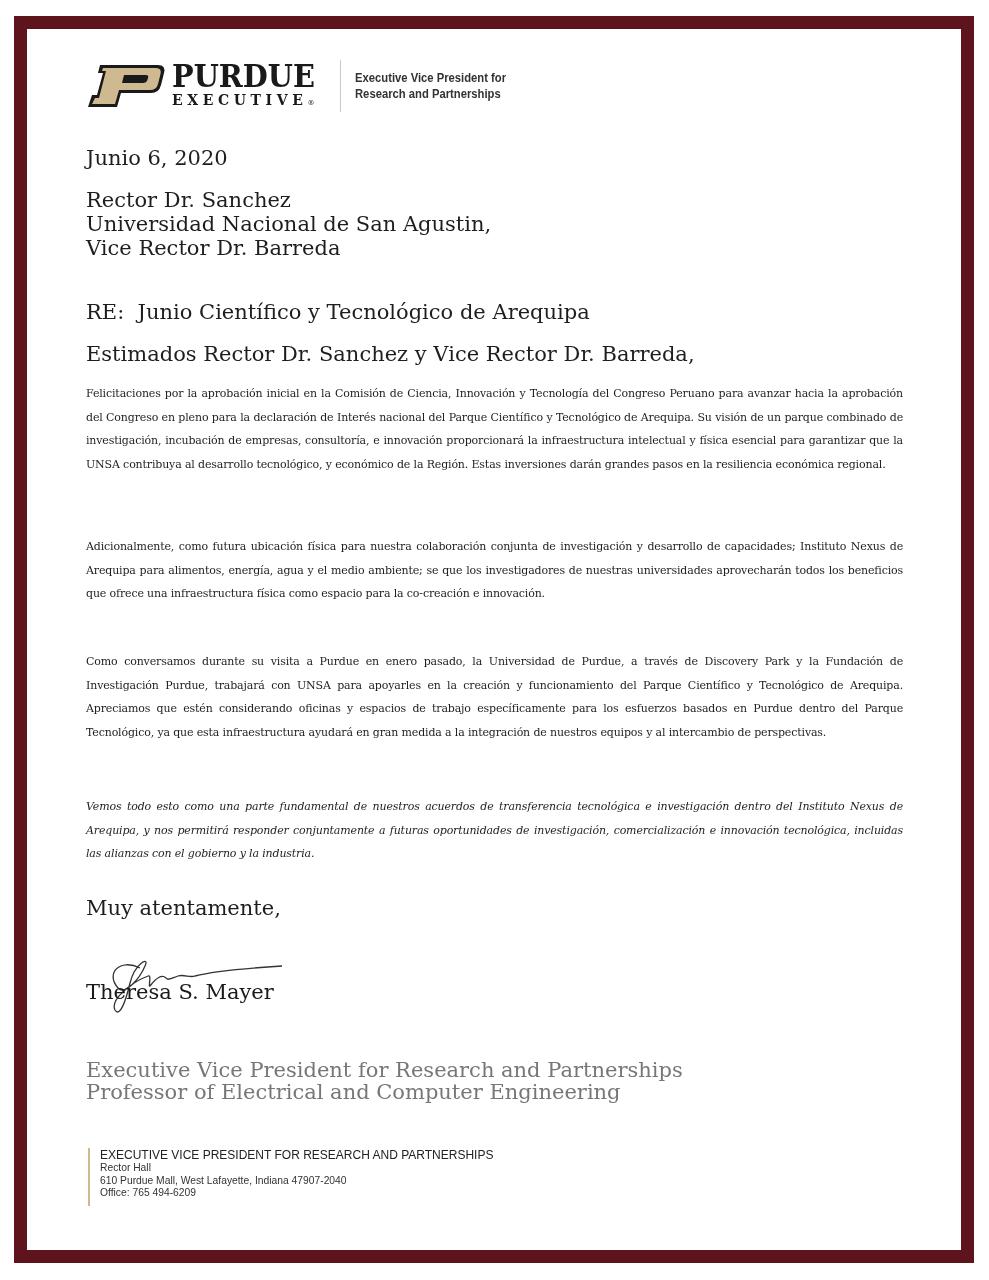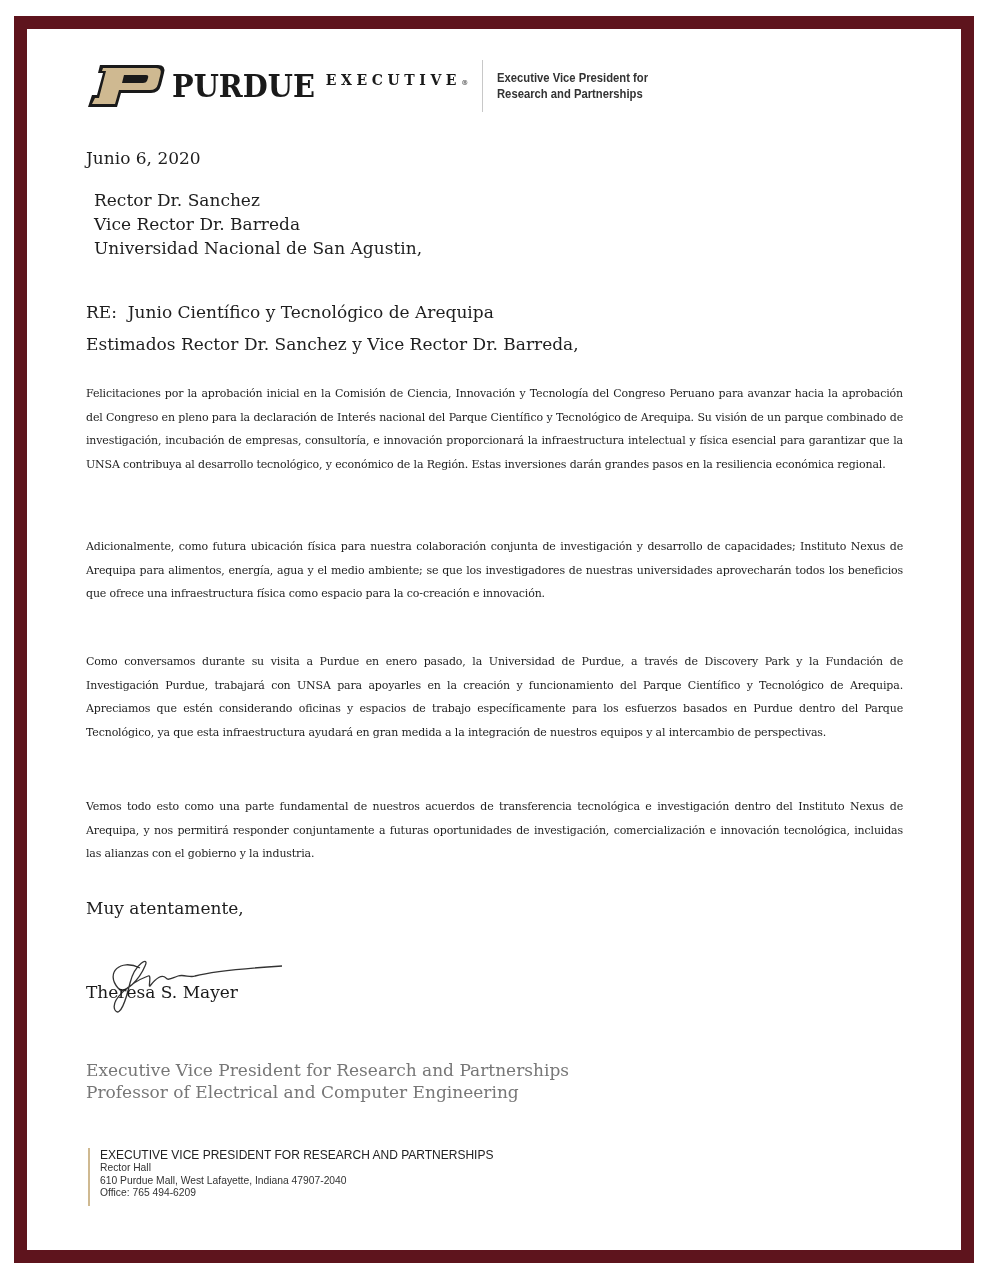--- a/index.html
+++ b/index.html
@@ -3,39 +3,39 @@
   <meta charset="utf-8">
   <style>
     html, body { margin: 0; padding: 0; background: #ffffff; }
     body { width: 989px; height: 1280px; position: relative; overflow: hidden; }
     .frame {
       position: absolute; left: 14px; top: 16px; width: 960px; height: 1247px;
       box-sizing: border-box; border: 13px solid #5e141d; background: #fff;
     }
     .header { position: absolute; left: 86px; top: 60px; height: 52px; display: flex; align-items: center; }
     .logo-p { width: 80px; height: 46px; }
-    .wordmark { margin-left: 6px; display: flex; flex-direction: row; justify-content: center; }
+    .wordmark { margin-left: 6px; display: flex; flex-direction: column; justify-content: center; }
     .wordmark .w1 { font-family: "DejaVu Serif", serif; font-weight: bold; font-size: 31px; letter-spacing: 0px; color: #1a1a1a; line-height: 30px; transform: scaleX(0.93); transform-origin: left; }
     .wordmark .w2 { font-family: "DejaVu Serif", serif; font-weight: bold; font-size: 14px; letter-spacing: 4.6px; color: #1a1a1a; line-height: 16px; margin-top: 1px; }
     .wordmark .reg { font-size: 7px; letter-spacing: 0; vertical-align: baseline; color: #555; }
     .hdr-divider { width: 1px; height: 52px; background: #c8c8c8; margin-left: 14px; }
     .hdr-dept { margin-left: 14px; font-family: "Liberation Sans", sans-serif; font-size: 12.5px; font-weight: bold; color: #333; line-height: 16px; transform: scaleX(0.9); transform-origin: left; }
     .hdr-dept div { white-space: nowrap; }
 
-    .body-text { position: absolute; left: 86px; width: 817px; font-family: "DejaVu Serif", serif; font-size: 17px; color: #1e1e1e; }
+    .body-text { position: absolute; left: 86px; width: 817px; font-family: "DejaVu Serif", serif; font-size: 21px; color: #1e1e1e; }
     .line { white-space: nowrap; line-height: 24px; }
     .date { top: 146px; }
-    .addr { top: 188px; margin-left: 8px; }
+    .addr { top: 188px; }
     .re { top: 300px; }
-    .salut { top: 332px; }
+    .salut { top: 342px; }
     .para { text-align: justify; line-height: 23.5px; font-size: 11px; letter-spacing: -0.15px; }
     .p1 { top: 382px; }
     .p2 { top: 535px; }
     .p3 { top: 650px; }
-    .p4 { top: 795px; }
+    .p4 { top: 795px; font-style: italic; }
     .closing { top: 864px; margin-top: 32px; }
     .sig { position: absolute; left: 100px; top: 948px; width: 210px; height: 80px; }
     .signame { top: 980px; color: #1a1a1a; }
     .sigtitle { top: 1058px; color: #777; }
     .sigtitle2 { top: 1080px; color: #777; }
 
     .footer { position: absolute; left: 88px; top: 1148px; display: flex; }
     .footer-bar { width: 2px; height: 58px; background: #cfb991; margin-right: 10px; }
     .footer-text { font-family: "Liberation Sans", sans-serif; color: #333; font-size: 10.3px; line-height: 12.5px; }
     .footer-text .ft-title { font-size: 12px; line-height: 14px; color: #222; }
@@ -59,22 +59,22 @@
   <div class="hdr-dept">
     <div>Executive Vice President for</div>
     <div>Research and Partnerships</div>
   </div>
 </div>
 
 <div class="body-text line date">Junio 6, 2020</div>
 
 <div class="body-text addr">
   <div class="line">Rector Dr. Sanchez</div>
+  <div class="line">Universidad Nacional de San Agustin,</div>
   <div class="line">Vice Rector Dr. Barreda</div>
-  <div class="line">Universidad Nacional de San Agustin,</div>
 </div>
 
 <div class="body-text line re" style="white-space:pre;">RE:  Junio Científico y Tecnológico de Arequipa</div>
 <div class="body-text line salut">Estimados Rector Dr. Sanchez y Vice Rector Dr. Barreda,</div>
 
 <div class="body-text para p1">Felicitaciones por la aprobación inicial en la Comisión de Ciencia, Innovación y Tecnología del Congreso Peruano para avanzar hacia la aprobación del Congreso en pleno para la declaración de Interés nacional del Parque Científico y Tecnológico de Arequipa. Su visión de un parque combinado de investigación, incubación de empresas, consultoría, e innovación proporcionará la infraestructura intelectual y física esencial para garantizar que la UNSA contribuya al desarrollo tecnológico, y económico de la Región. Estas inversiones darán grandes pasos en la resiliencia económica regional.</div>
 <div class="body-text para p2">Adicionalmente, como futura ubicación física para nuestra colaboración conjunta de investigación y desarrollo de capacidades; Instituto Nexus de Arequipa para alimentos, energía, agua y el medio ambiente; se que los investigadores de nuestras universidades aprovecharán todos los beneficios que ofrece una infraestructura física como espacio para la co-creación e innovación.</div>
 <div class="body-text para p3">Como conversamos durante su visita a Purdue en enero pasado, la Universidad de Purdue, a través de Discovery Park y la Fundación de Investigación Purdue, trabajará con UNSA para apoyarles en la creación y funcionamiento del Parque Científico y Tecnológico de Arequipa. Apreciamos que estén considerando oficinas y espacios de trabajo específicamente para los esfuerzos basados en Purdue dentro del Parque Tecnológico, ya que esta infraestructura ayudará en gran medida a la integración de nuestros equipos y al intercambio de perspectivas.</div>
 <div class="body-text para p4">Vemos todo esto como una parte fundamental de nuestros acuerdos de transferencia tecnológica e investigación dentro del Instituto Nexus de Arequipa, y nos permitirá responder conjuntamente a futuras oportunidades de investigación, comercialización e innovación tecnológica, incluidas las alianzas con el gobierno y la industria.</div>
 

